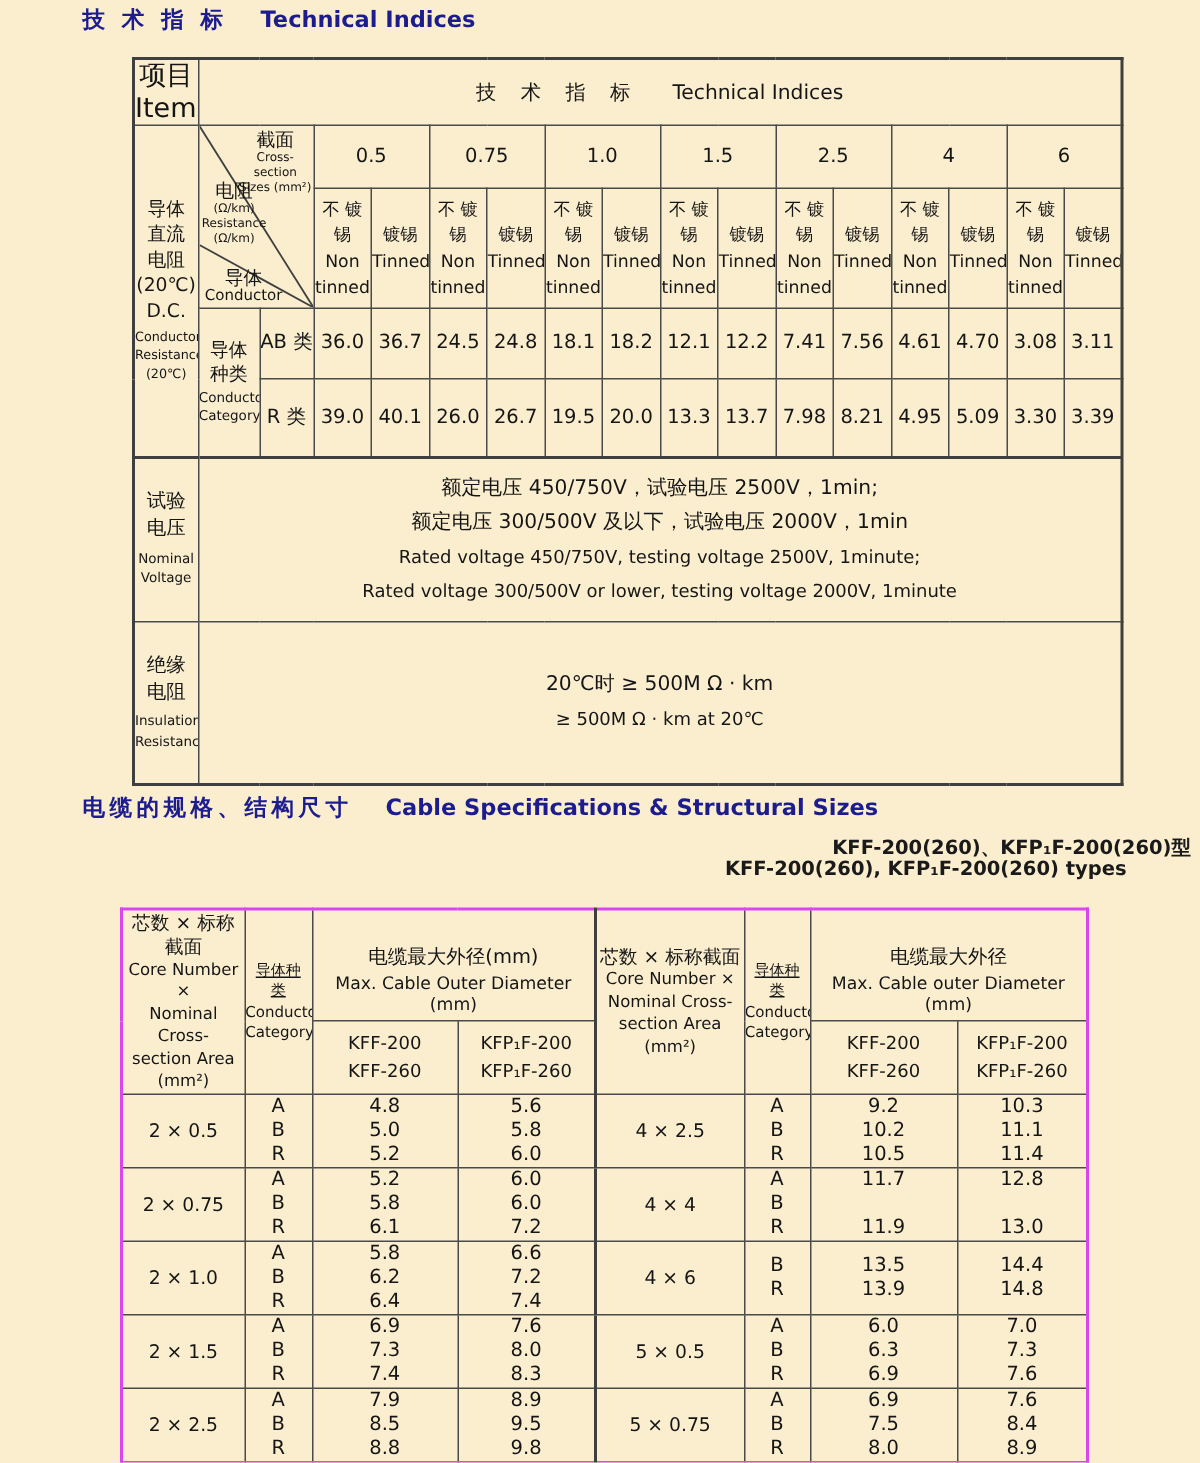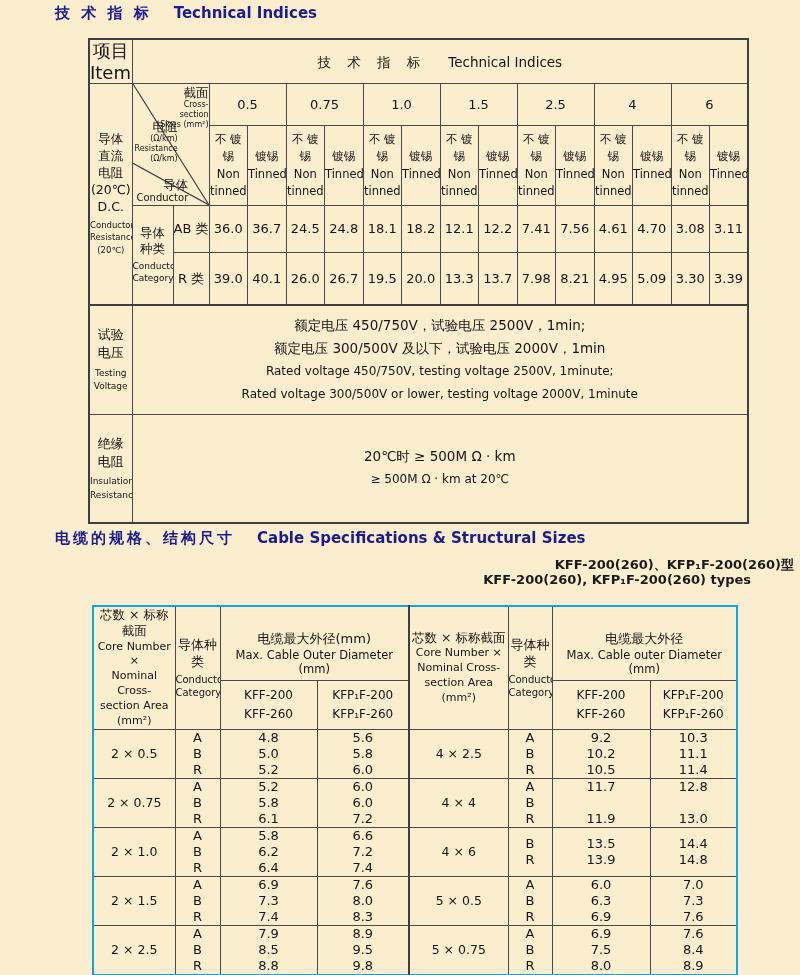--- a/index.html
+++ b/index.html
@@ -11,21 +11,21 @@
   .title{position:absolute;font-weight:bold;color:#1C1C8F;font-size:15px;white-space:nowrap;}
   .title .zh{letter-spacing:3px;margin-right:22px;}
   #title1{left:55px;top:4px;}
   #title2{left:55px;top:529px;}
   .subtitle{position:absolute;font-weight:bold;font-size:13px;color:#1a1a1a;white-space:nowrap;padding-left:31px;}
   #subtitle1{top:556px;right:6px;}
   #subtitle2{top:572px;right:49px;}
 
   table{border-collapse:collapse;table-layout:fixed;position:absolute;}
   #table1{left:88px;top:38px;width:660px;border:2px solid #3f3f3f;}
-  #table2{left:92px;top:605px;width:644px;border:2px solid #0ea5e9;}
+  #table2{left:80px;top:605px;width:644px;border:2px solid #d946ef;}
   td{
     border:1px solid #4a4a4a;padding:0;text-align:center;vertical-align:middle;
     font-size:13px;line-height:1.2;white-space:pre-line;overflow:hidden;
   }
   
   .items-cell{font-size:18px;line-height:1.2;}
   .span-header{font-size:13.5px;}
   .span-header .zh{letter-spacing:6px;margin-right:22px;}
   .dc-label .zh{font-size:12.5px;line-height:1.35;}
   .dc-label .en{font-size:8.5px;line-height:1.5;margin-top:3px;}
@@ -36,30 +36,30 @@
   .cat-cell .en{font-size:9px;line-height:1.4;margin-top:2px;}
   .val{font-size:13px;}
   .vlabel .zh{font-size:13px;line-height:1.4;}
   .vlabel .en{font-size:9px;line-height:1.5;margin-top:4px;}
   .content-cell .zh-line{font-size:13.5px;line-height:23px;}
   .content-cell .en-line{font-size:12px;line-height:23px;}
   tr.thick-top td{border-top:2px solid #3f3f3f;}
   
   .diag-cell{position:relative;padding:0;}
   .diag-cell svg{position:absolute;left:0;top:0;width:100%;height:100%;}
-  .diag-lbl{position:absolute;text-align:right;font-size:12.5px;line-height:1.1;}
+  .diag-lbl{position:absolute;text-align:center;font-size:12.5px;line-height:1.1;}
   .diag-top{left:26px;top:2px;}
   .diag-mid{left:2px;top:36px;}
   .diag-bot{left:4px;bottom:1px;}
   .f-tiny{font-size:8px;line-height:1.25;font-weight:normal;}
   .f-cond{font-size:10px;line-height:1.2;}
   
   .h-core .zh{font-size:12.5px;line-height:1.3;}
   .h-core .en{font-size:11px;line-height:1.35;}
-  .h-cat .zh{font-size:13px;line-height:1.3;}
+  .h-cat .zh{font-size:10px;line-height:1.3;text-decoration:underline;}
   .h-cat .en{font-size:10px;line-height:1.3;margin-top:2px;}
   .h-diam .zh{font-size:13px;line-height:1.3;margin-top:21px;}
   .h-diam .en{font-size:11.5px;line-height:1.3;}
   .h-model{font-size:12px;line-height:1.6;}
   .g-size{font-size:12.5px;}
   .g-lines{font-size:13px;line-height:16px;}
   .half-sep{border-left:2px solid #3f3f3f;}
 </style>
 </head>
 <body>
@@ -193,21 +193,21 @@
         <td class="val">13.7</td>
         <td class="val">7.98</td>
         <td class="val">8.21</td>
         <td class="val">4.95</td>
         <td class="val">5.09</td>
         <td class="val">3.30</td>
         <td class="val">3.39</td>
       </tr>
       <tr class="thick-top" style="height: 110px;">
         <td class="vlabel"><div class="zh">试验
-电压</div><div class="en">Testing
+电压</div><div class="en">Nominal
 Voltage</div></td>
         <td class="content-cell" colspan="16"><div class="zh-line">额定电压 450/750V，试验电压 2500V，1min;</div><div class="zh-line">额定电压 300/500V 及以下，试验电压 2000V，1min</div><div class="en-line">Rated voltage 450/750V, testing voltage 2500V, 1minute;</div><div class="en-line">Rated voltage 300/500V or lower, testing voltage 2000V, 1minute</div></td>
       </tr>
       <tr style="height: 108px;">
         <td class="vlabel"><div class="zh">绝缘
 电阻</div><div class="en">Insulation
 Resistance</div></td>
         <td class="content-cell" colspan="16"><div class="zh-line">20℃时 ≥ 500M Ω · km</div><div class="en-line">≥ 500M Ω · km at 20℃</div></td>
       </tr>
     </tbody>

